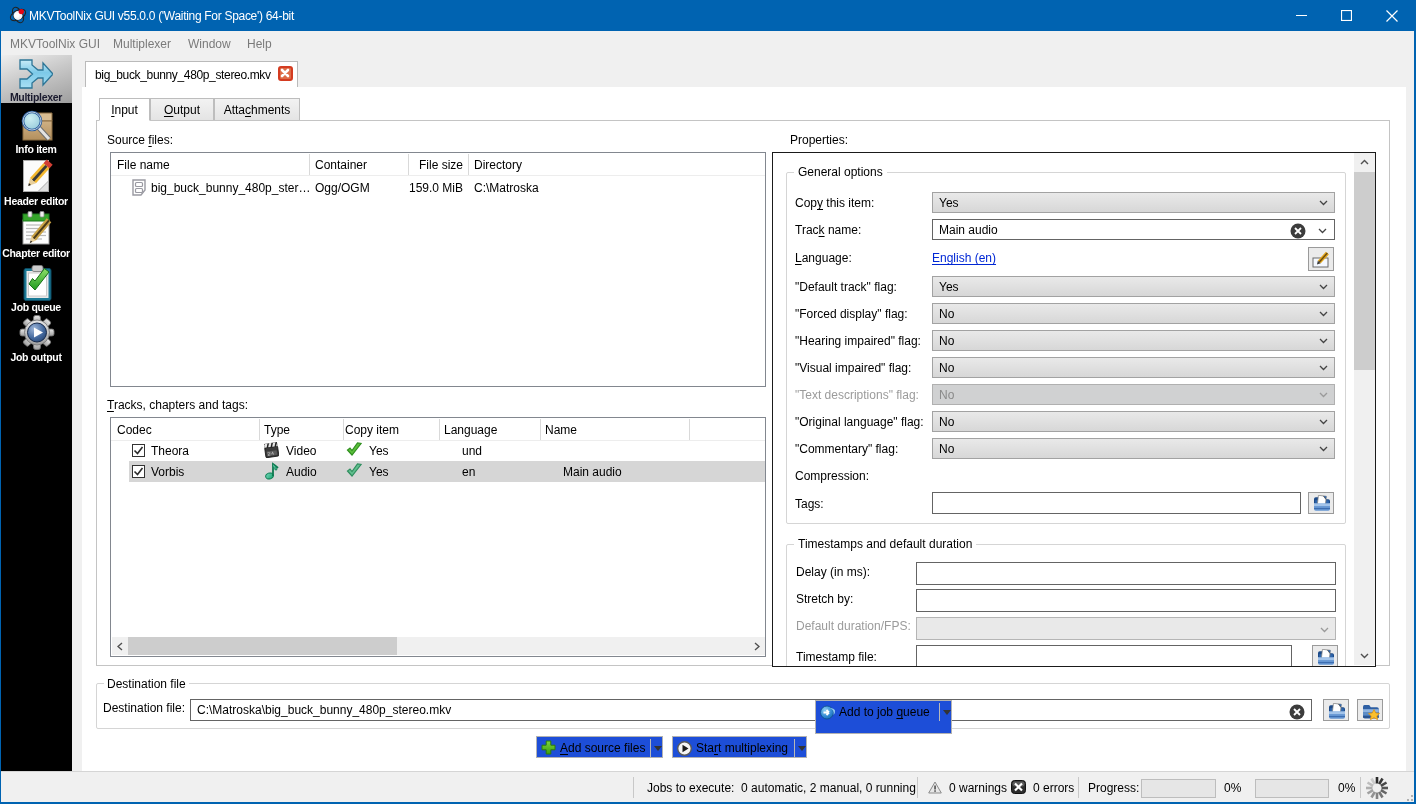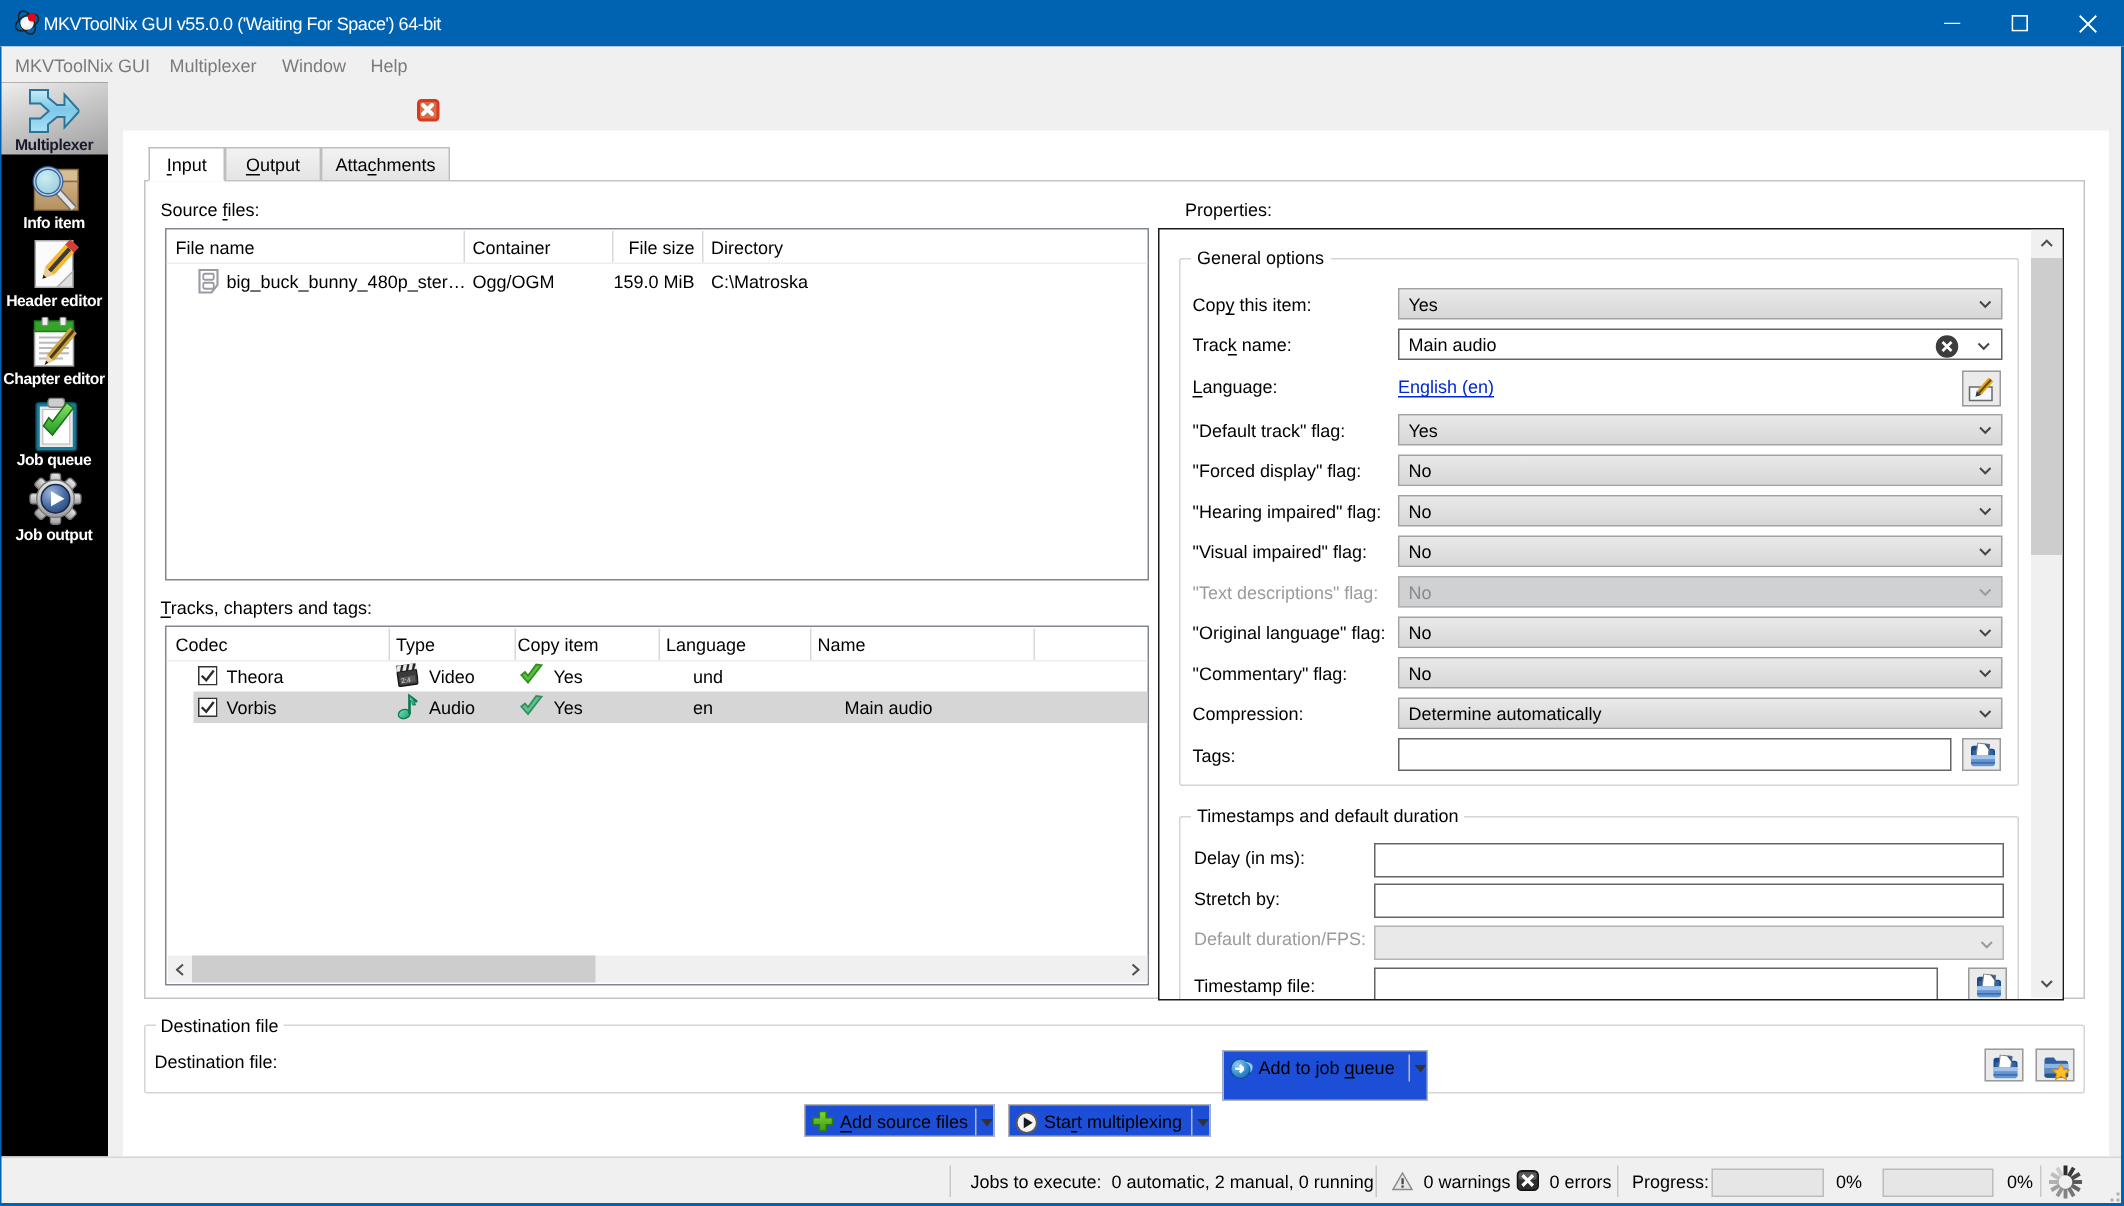--- a/index.html
+++ b/index.html
@@ -194,20 +194,23 @@
         </g>
         <circle cx="0" cy="0" r="12.5" fill="url(#gearg)" stroke="#787878" stroke-width="0.9"></circle>
         <circle cx="0" cy="0" r="9.5" fill="url(#playg)" stroke="#16294a" stroke-width="1"></circle>
         <polygon points="-3,-5 6,0 -3,5" fill="#fff"></polygon>
       </g>
     </svg>
     <div class="sideitem sidelabel" style="top:296px">Job output</div>
   </div>
 
   <div id="page"></div>
+  <div id="doctab">
+      <span class="t">big_buck_bunny_480p_stereo.mkv</span>
+    </div>
   <div id="tabclose">
       <svg width="10" height="10" viewBox="0 0 10 10" style="display:block">
         <path d="M2 2 L8 8 M8 2 L2 8" stroke="#fff" stroke-width="2.6" stroke-linecap="round"></path>
       </svg>
     </div>
   <div class="itab" id="itab3">Atta<u>c</u>hments</div>
   <div class="itab" id="itab2"><u>O</u>utput</div>
   <div class="itab" id="itab1"><u>I</u>nput</div>
   <div id="pane"></div>
 
@@ -393,25 +396,20 @@
         </span></div>
 
     <div class="lbl" style="left:22px;top:289px">"Commentary" flag:</div>
     <div class="combo" style="left:159px;top:285px;width:403px">No<span class="chev">
           <svg class="chevsvg" width="9" height="6" viewBox="0 0 9 6">
             <path d="M1,1 L4.5,4.5 L8,1" fill="none" stroke="#444" stroke-width="1.3"></path>
           </svg>
         </span></div>
 
     <div class="lbl" style="left:22px;top:316px">Compression:</div>
-    <div class="combo" style="left:159px;top:312px;width:403px">Determine automatically<span class="chev">
-          <svg class="chevsvg" width="9" height="6" viewBox="0 0 9 6">
-            <path d="M1,1 L4.5,4.5 L8,1" fill="none" stroke="#444" stroke-width="1.3"></path>
-          </svg>
-        </span></div>
 
     <div class="lbl" style="left:22px;top:344px">Tags:</div>
     <div class="inputw" style="left:159px;top:339px;width:369px;height:22px"></div>
     <div class="btn" style="left:535px;top:339px;width:26px;height:22px">
       <svg class="abs" style="left:3.5px;top:2px" width="18" height="17" viewBox="0 0 18 17">
         <path d="M1,4 Q1,2.2 2.8,2.2 L6.8,2.2 L8.2,4.2 L15.2,4.2 Q17,4.2 17,6 L17,8.5 L1,8.5 Z" fill="#1c4a88"></path>
         <rect x="2.2" y="5.2" width="13.6" height="3.3" fill="#2e66ad"></rect>
         <g transform="rotate(7 9 6)">
             <rect x="4.8" y="0.8" width="8" height="11" fill="#fff" stroke="#7d7d7d" stroke-width="0.7"></rect>
             <path d="M12.8,0.8 L12.8,4 L9.8,0.8 Z" fill="#2e66ad"></path>
@@ -462,20 +460,26 @@
       <div class="abs" style="left:0px;top:19px;width:21px;height:198px;background:#cdcdcd"></div>
       <svg class="abs" style="left:6px;top:500px" width="9" height="6" viewBox="0 0 9 6">
           <path d="M1,1 L4.5,4.5 L8,1" fill="none" stroke="#505050" stroke-width="1.4"></path>
         </svg>
     </div>
   </div>
 
   <div id="destgrp" class="abs" style="left:96px;top:683px;width:1294px;height:46px;border:1px solid #d5d5d5;border-radius:2px"></div>
   <div class="lbl" style="left:104px;top:677px;background:#fff;padding:0 3px">Destination file</div>
   <div class="lbl" style="left:103px;top:701px">Destination file:</div>
+  <div class="inputw" style="left:190px;top:699px;width:1122px;height:22px">C:\Matroska\big_buck_bunny_480p_stereo.mkv
+    <svg class="abs" style="right:6px;top:3.5px" width="16" height="16" viewBox="0 0 16 16">
+        <circle cx="8" cy="8" r="7.5" fill="#3c3c3c"></circle>
+        <path d="M5,5 L11,11 M11,5 L5,11" stroke="#fff" stroke-width="1.8"></path>
+      </svg>
+  </div>
   <div class="btn" style="left:1323px;top:699px;width:26px;height:22px">
     <svg class="abs" style="left:3.5px;top:2.5px" width="18" height="17" viewBox="0 0 18 17">
       <path d="M1,4 Q1,2.2 2.8,2.2 L6.8,2.2 L8.2,4.2 L15.2,4.2 Q17,4.2 17,6 L17,8.5 L1,8.5 Z" fill="#1c4a88"></path>
       <rect x="2.2" y="5.2" width="13.6" height="3.3" fill="#2e66ad"></rect>
       <g transform="rotate(7 9 6)">
           <rect x="4.8" y="0.8" width="8" height="11" fill="#fff" stroke="#7d7d7d" stroke-width="0.7"></rect>
           <path d="M12.8,0.8 L12.8,4 L9.8,0.8 Z" fill="#2e66ad"></path>
           <path d="M9.8,0.8 L12.8,4" stroke="#555" stroke-width="0.8" fill="none"></path>
         </g>
       <path d="M1,8.5 L17,8.5 L17,14 Q17,15.8 15.2,15.8 L2.8,15.8 Q1,15.8 1,14 Z" fill="#6596d2"></path>

